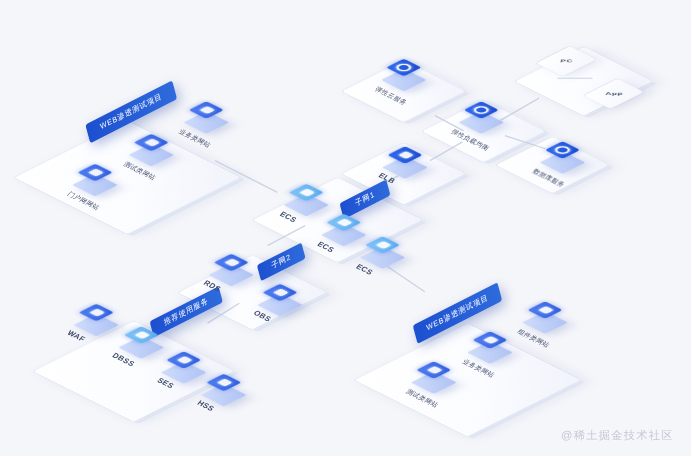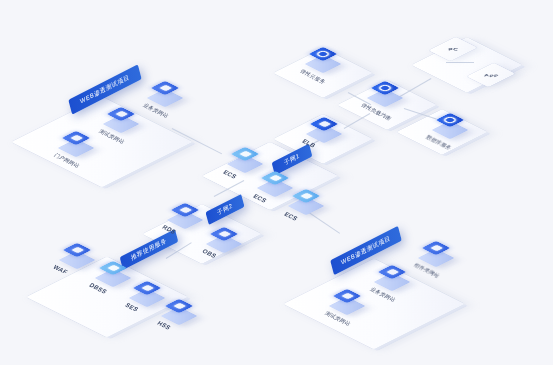--- a/index.html
+++ b/index.html
@@ -297,14 +297,15 @@
   </div>
   <div class="cap" style="left:429px;top:134px;">数据库服务</div>
 
   <div class="card" style="left:434px;top:34px;">
     <span>PC</span>
   </div>
   <div class="card" style="left:472px;top:60px;">
     <span>App</span>
   </div>
 
+  <div class="wm">@稀土掘金技术社区</div>
 
 </div>
 
 </body></html>

